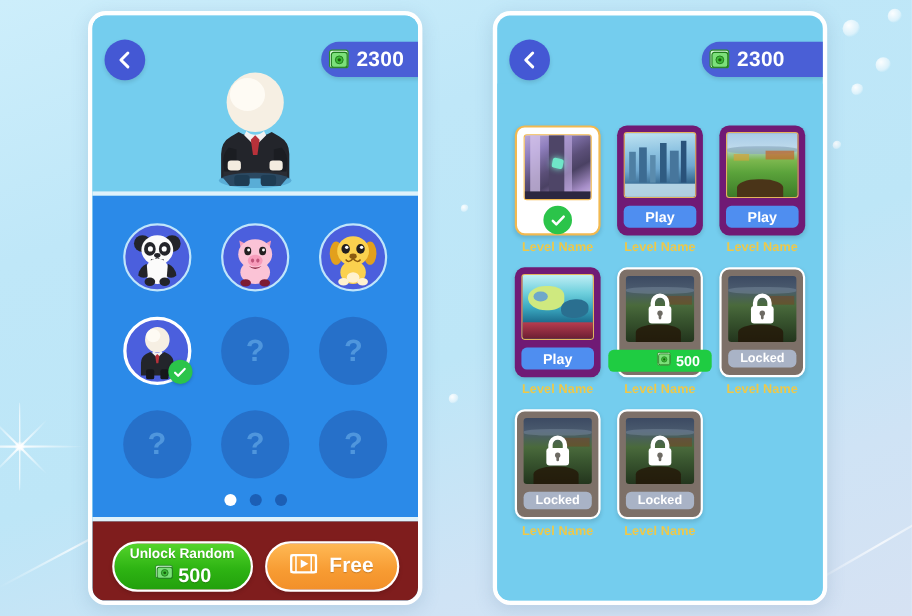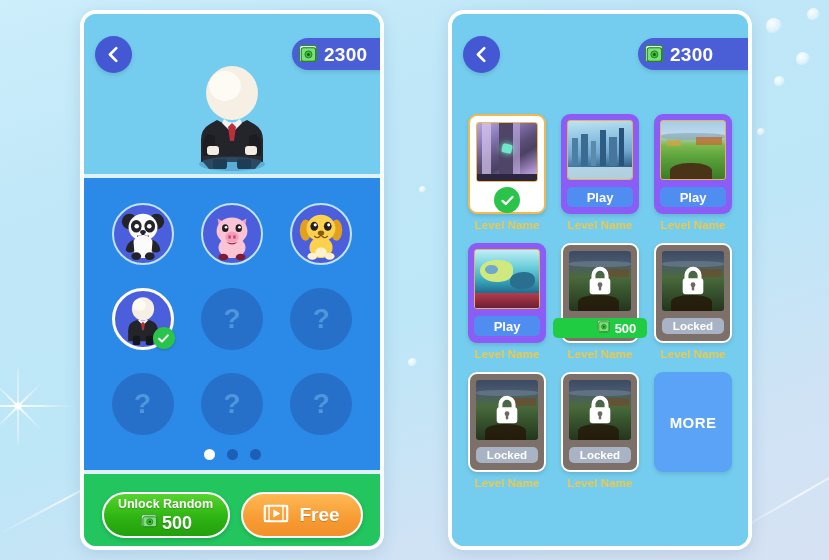--- a/index.html
+++ b/index.html
@@ -42,21 +42,21 @@
   .back-btn svg{display:block;}
   .coin-pill{position:absolute;top:24px;height:32px;border-radius:16px;background:#4a5fd6;
     display:flex;align-items:center;gap:5px;padding:0 12px 0 5px;box-shadow:0 2px 4px rgba(0,0,0,.12);}
   .coin-pill .cash{width:22px;height:24px;display:block;}
   .coin-pill .amt{color:#fff;font-size:19px;font-weight:bold;letter-spacing:.3px;line-height:1;}
 
   
   .char-preview{position:absolute;left:0;top:0;right:0;height:160px;background:#74cdee;}
   .divider{position:absolute;left:0;right:0;height:4px;background:#dff2fb;}
   .char-grid-area{position:absolute;left:0;top:164px;right:0;height:292px;background:#2b8ae8;}
-  .bottom-area{position:absolute;left:0;top:460px;right:0;bottom:0;background:#22c55e;}
+  .bottom-area{position:absolute;left:0;top:460px;right:0;bottom:0;background:#7f1d1d;}
 
   
   .avatar-stage{position:absolute;left:50%;top:50px;transform:translateX(-50%);width:110px;height:105px;}
   .shadow-ell{position:absolute;left:50%;bottom:-2px;transform:translateX(-50%);
     width:66px;height:14px;border-radius:50%;background:rgba(45,120,175,.38);}
 
   
   .char-row{position:absolute;left:0;right:0;display:flex;justify-content:space-around;padding:0 14px;box-sizing:border-box;}
   .char-cell{width:62px;height:62px;border-radius:50%;position:relative;cursor:pointer;}
   .char-cell.filled{background:#4b5fdd;border:2.5px solid #bfe5fb;box-sizing:border-box;}
@@ -83,21 +83,21 @@
   .btn-free{width:122px;background:linear-gradient(180deg,#ffb955 0%,#f79b32 60%,#f2902a 100%);gap:10px;}
   .btn-free .lbl{color:#fff;font-size:19px;font-weight:bold;text-shadow:0 1px 1px rgba(0,0,0,.2);}
 
   
   .level-area{position:absolute;left:0;top:62px;right:0;bottom:0;background:#74cdee;}
   .level-grid{position:absolute;left:14px;right:14px;top:38px;
     display:grid;grid-template-columns:repeat(3,1fr);gap:12px 11px;}
   .lvl{display:flex;flex-direction:column;align-items:center;}
   .card{width:78px;height:100px;border-radius:9px;padding:6px 6px 7px;box-sizing:border-box;
     display:flex;flex-direction:column;align-items:center;cursor:pointer;position:relative;}
-  .card.open{background:#8b5cf6;box-shadow:0 2px 4px rgba(0,0,0,.13);}
+  .card.open{background:#701a75;box-shadow:0 2px 4px rgba(0,0,0,.13);}
   .card.done{background:#ffffff;border:2.5px solid #f2b950;box-sizing:border-box;box-shadow:0 2px 4px rgba(0,0,0,.13);}
   .card.locked{background:#7d7068;border:2.5px solid #ffffff;box-sizing:border-box;box-shadow:0 2px 4px rgba(0,0,0,.13);}
   .thumb{width:100%;height:60px;border-radius:3px;position:relative;overflow:hidden;flex:none;}
   .card.done .thumb{border:1.5px solid #f2b950;box-sizing:border-box;}
   .card.open .thumb{border:1.5px solid #e3b45d;box-sizing:border-box;}
   .lockwrap{position:absolute;inset:0;display:flex;align-items:center;justify-content:center;}
   .cta{margin-top:7px;width:100%;height:24px;border-radius:5px;display:flex;align-items:center;
     justify-content:center;gap:4px;font-size:13px;font-weight:bold;color:#fff;cursor:pointer;}
   .cta.play{background:#4f8ef0;}
   .cta.buy{background:#1fcc42;padding-left:32px;}
@@ -473,25 +473,20 @@
                 <circle cx="16" cy="22" r="2.6" fill="#6d6a63"></circle>
                 <rect x="14.7" y="22" width="2.6" height="6" rx="1.3" fill="#6d6a63"></rect>
               </svg>
             </div>
           </div>
           <div class="cta lockedbtn">Locked</div>
         </div>
         <div class="lvl-name">Level Name</div>
       </div>
 
-      <div class="lvl">
-        <div class="more-btn">
-          <span>MORE</span>
-        </div>
-      </div>
 
     </div>
   </div>
 
   <div class="topbar">
     <div class="back-btn">
       <span>
         <svg viewBox="0 0 24 24" width="19" height="19">
               <path d="M15.5 4 L7.5 12 L15.5 20" stroke="#fff" stroke-width="3.4" fill="none" stroke-linecap="round" stroke-linejoin="round"></path>
             </svg>

